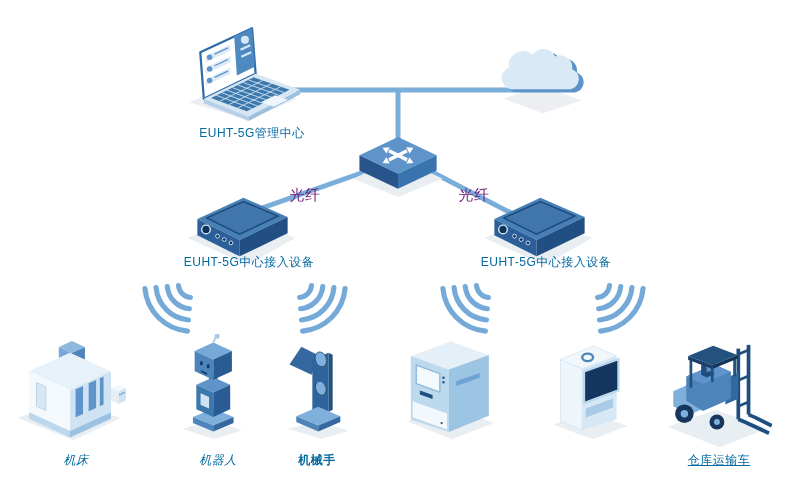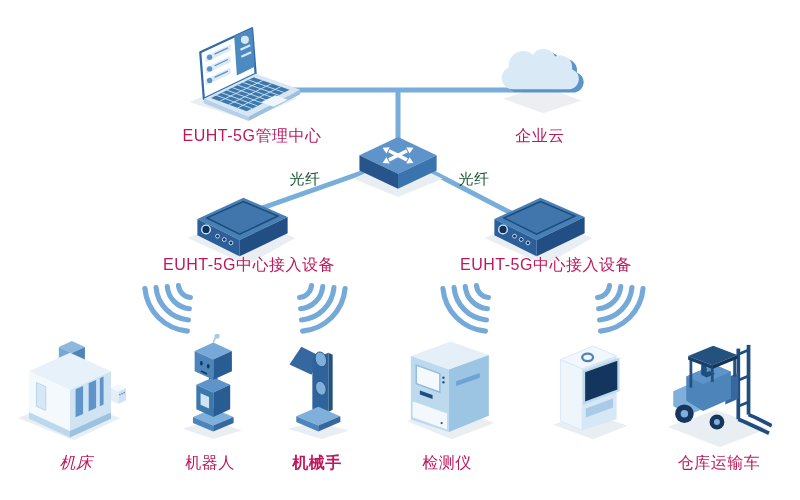--- a/index.html
+++ b/index.html
@@ -1,22 +1,22 @@
 <!DOCTYPE html>
 <html><head>
 <meta charset="utf-8">
 <style>
   html,body{margin:0;padding:0;background:#fff;}
   .canvas{position:relative;width:800px;height:500px;background:#ffffff;overflow:hidden;
           font-family:"Liberation Sans","DejaVu Sans",sans-serif;}
   .lines{position:absolute;left:0;top:0;z-index:0;}
   .icon{position:absolute;z-index:1;line-height:0;}
-  .label{position:absolute;z-index:2;text-align:center;font-size:16px;color:#be185d;
+  .label{position:absolute;z-index:2;text-align:center;font-size:12px;color:#0369a1;
          letter-spacing:.5px;line-height:1.15;}
-  .fiber{color:#14532d;font-size:15px;}
+  .fiber{color:#701a75;font-size:15px;margin-top:16px;}
 </style>
 </head>
 <body>
 
 <div class="canvas">
 
   <svg class="lines" width="800" height="500">
     <line x1="275" y1="90" x2="515" y2="90" stroke="#79aeda" stroke-width="5" stroke-linecap="round"></line>
     <line x1="398" y1="88" x2="398" y2="152" stroke="#79aeda" stroke-width="5"></line>
     <line x1="367" y1="171" x2="248" y2="213" stroke="#79aeda" stroke-width="5" stroke-linecap="round"></line>
@@ -61,21 +61,20 @@
   </div>
   <div class="label" style="left:157px;top:127px;width:190px;">EUHT-5G管理中心</div>
 
   <div class="icon" style="left:492px;top:38px;">
     <svg width="100" height="76" viewBox="0 0 125 95">
       <polygon points="62,60 112,78 64,94 14,76" fill="#eceef1"></polygon>
       <path d="M25,64 a14,14 0 0 1 -4,-27 a18,18 0 0 1 30,-16 a16,16 0 0 1 28,2 a15,15 0 0 1 21,16 a13,13 0 0 1 -2,25 z" transform="translate(6,4)" fill="#5b94c8"></path>
       <path d="M25,64 a14,14 0 0 1 -4,-27 a18,18 0 0 1 30,-16 a16,16 0 0 1 28,2 a15,15 0 0 1 21,16 a13,13 0 0 1 -2,25 z" fill="#d9e9f6"></path>
     </svg>
   </div>
-  <div class="label" style="left:490px;top:127px;width:100px;">企业云</div>
 
   <div class="icon" style="left:352px;top:133px;">
     <svg width="92" height="65" viewBox="0 0 90 64">
       <polygon points="45,24 89,45 45,63 1,45" fill="#e9eef3"></polygon>
       <polygon points="45,4 83,22 45,40 7,22" fill="#5e94c9"></polygon>
       <polygon points="7,22 45,40 45,55 7,37" fill="#27548a"></polygon>
       <polygon points="45,40 83,22 83,37 45,55" fill="#3a74ae"></polygon>
       <g stroke="#ffffff" stroke-width="3.4">
         <line x1="36.1" y1="17.5" x2="53.9" y2="26.5"></line>
         <line x1="36.1" y1="26.5" x2="53.9" y2="17.5"></line>
@@ -202,21 +201,21 @@
       <polygon points="44,69 64,60 64,89 44,98" fill="#2a5c94"></polygon>
       <polygon points="29,70 39,74.5 39,88 29,83.5" fill="#cfe3f2"></polygon>
       <polygon points="22,20 44,10 66,20 44,30" fill="#76a9d8"></polygon>
       <polygon points="22,20 44,30 44,54 22,44" fill="#4d85bb"></polygon>
       <polygon points="44,30 66,20 66,44 44,54" fill="#2a5c94"></polygon>
       <ellipse cx="30" cy="34.5" rx="1.6" ry="2.6" fill="#10375e"></ellipse>
       <ellipse cx="38" cy="38" rx="1.6" ry="2.6" fill="#10375e"></ellipse>
       <line x1="30" y1="44" x2="36" y2="47" stroke="#10375e" stroke-width="1.8" stroke-linecap="round"></line>
     </svg>
   </div>
-  <div class="label" style="left:160px;top:454px;width:100px;">机器人</div>
+  <div class="label" style="left:168px;top:454px;width:100px;font-style:italic;">机器人</div>
 
   <div class="icon" style="left:281px;top:334px;">
     <svg width="72" height="105" viewBox="0 0 85 124">
       <polygon points="42,104 80,114 48,124 8,112" fill="#e9eef3"></polygon>
       <polygon points="10,36 24,15 46,26 36,48" fill="#35689f"></polygon>
       <polygon points="37,30 56,22 56,92 37,100" fill="#2e639c"></polygon>
       <polygon points="56,22 61,24.5 61,89.5 56,92" fill="#24527f"></polygon>
       <ellipse cx="47" cy="30" rx="6.5" ry="9" transform="rotate(-18 47 30)" fill="#7fb0dc" stroke="#24527f" stroke-width="1"></ellipse>
       <ellipse cx="47" cy="64" rx="6" ry="8.5" transform="rotate(-18 47 64)" fill="#7fb0dc" stroke="#24527f" stroke-width="1"></ellipse>
       <polygon points="27,95 44,88 61,95 44,102" fill="#9cc2e2"></polygon>
@@ -235,21 +234,20 @@
       <polygon points="56,37 100,21 100,88 56,106" fill="#9cc4e3"></polygon>
       <polygon points="64,50 90,40.8 90,46 64,55.2" fill="#6ea3d4"></polygon>
       <polygon points="20,32 46,41.5 46,62 20,52.5" fill="#f4f9fd" stroke="#8fb8dd" stroke-width="1.5"></polygon>
       <polygon points="24,60 38,65 38,69.5 24,64.5" fill="#1f4d7e"></polygon>
       <circle cx="50" cy="46" r="1.3" fill="#24527f"></circle>
       <circle cx="50" cy="51" r="1.3" fill="#24527f"></circle>
       <polygon points="16,72 54,85.5 54,103 16,89.5" fill="#f2f8fc"></polygon>
       <circle cx="48" cy="96" r="1.2" fill="#24527f"></circle>
     </svg>
   </div>
-  <div class="label" style="left:397px;top:454px;width:100px;">检测仪</div>
 
   <div class="icon" style="left:546px;top:336px;">
     <svg width="86" height="107" viewBox="0 0 95 118">
       <polygon points="47,84 90,99 52,114 8,98" fill="#e9eef3"></polygon>
       <polygon points="16,26 40,36 40,104 16,94" fill="#eef5fb" stroke="#d6e7f5" stroke-width="1"></polygon>
       <polygon points="16,26 52,11 78,22 40,36" fill="#f2f7fc" stroke="#d6e7f5" stroke-width="1"></polygon>
       <ellipse cx="46" cy="23.5" rx="6" ry="4.2" fill="none" stroke="#4d85bb" stroke-width="2.6"></ellipse>
       <polygon points="40,36 78,22 78,92 40,104" fill="#d6e7f5"></polygon>
       <polygon points="42,39 80,25.5 80,60 42,74" fill="#14355e" stroke="#bcd9ee" stroke-width="2.5"></polygon>
       <polygon points="44,80 74,69 74,79 44,90" fill="#a9cbe8"></polygon>
@@ -279,15 +277,15 @@
       <line x1="80" y1="29" x2="80" y2="50" stroke="#24527f" stroke-width="3"></line>
       <polygon points="30,28 57,17 83,27 56,38" fill="#24527f"></polygon>
       <polygon points="30,28 56,38 56,42 30,32" fill="#1b3f6b"></polygon>
       <polygon points="56,38 83,27 83,31 56,42" fill="#163457"></polygon>
       <circle cx="26" cy="90" r="10" fill="#16365e"></circle>
       <circle cx="26" cy="90" r="4" fill="#7fb0dc"></circle>
       <circle cx="61" cy="99" r="8" fill="#16365e"></circle>
       <circle cx="61" cy="99" r="3.2" fill="#7fb0dc"></circle>
     </svg>
   </div>
-  <div class="label" style="left:649px;top:454px;width:140px;">仓库运输车</div>
+  <div class="label" style="left:649px;top:454px;width:140px;text-decoration:underline;">仓库运输车</div>
 
 </div>
 
 </body></html>

